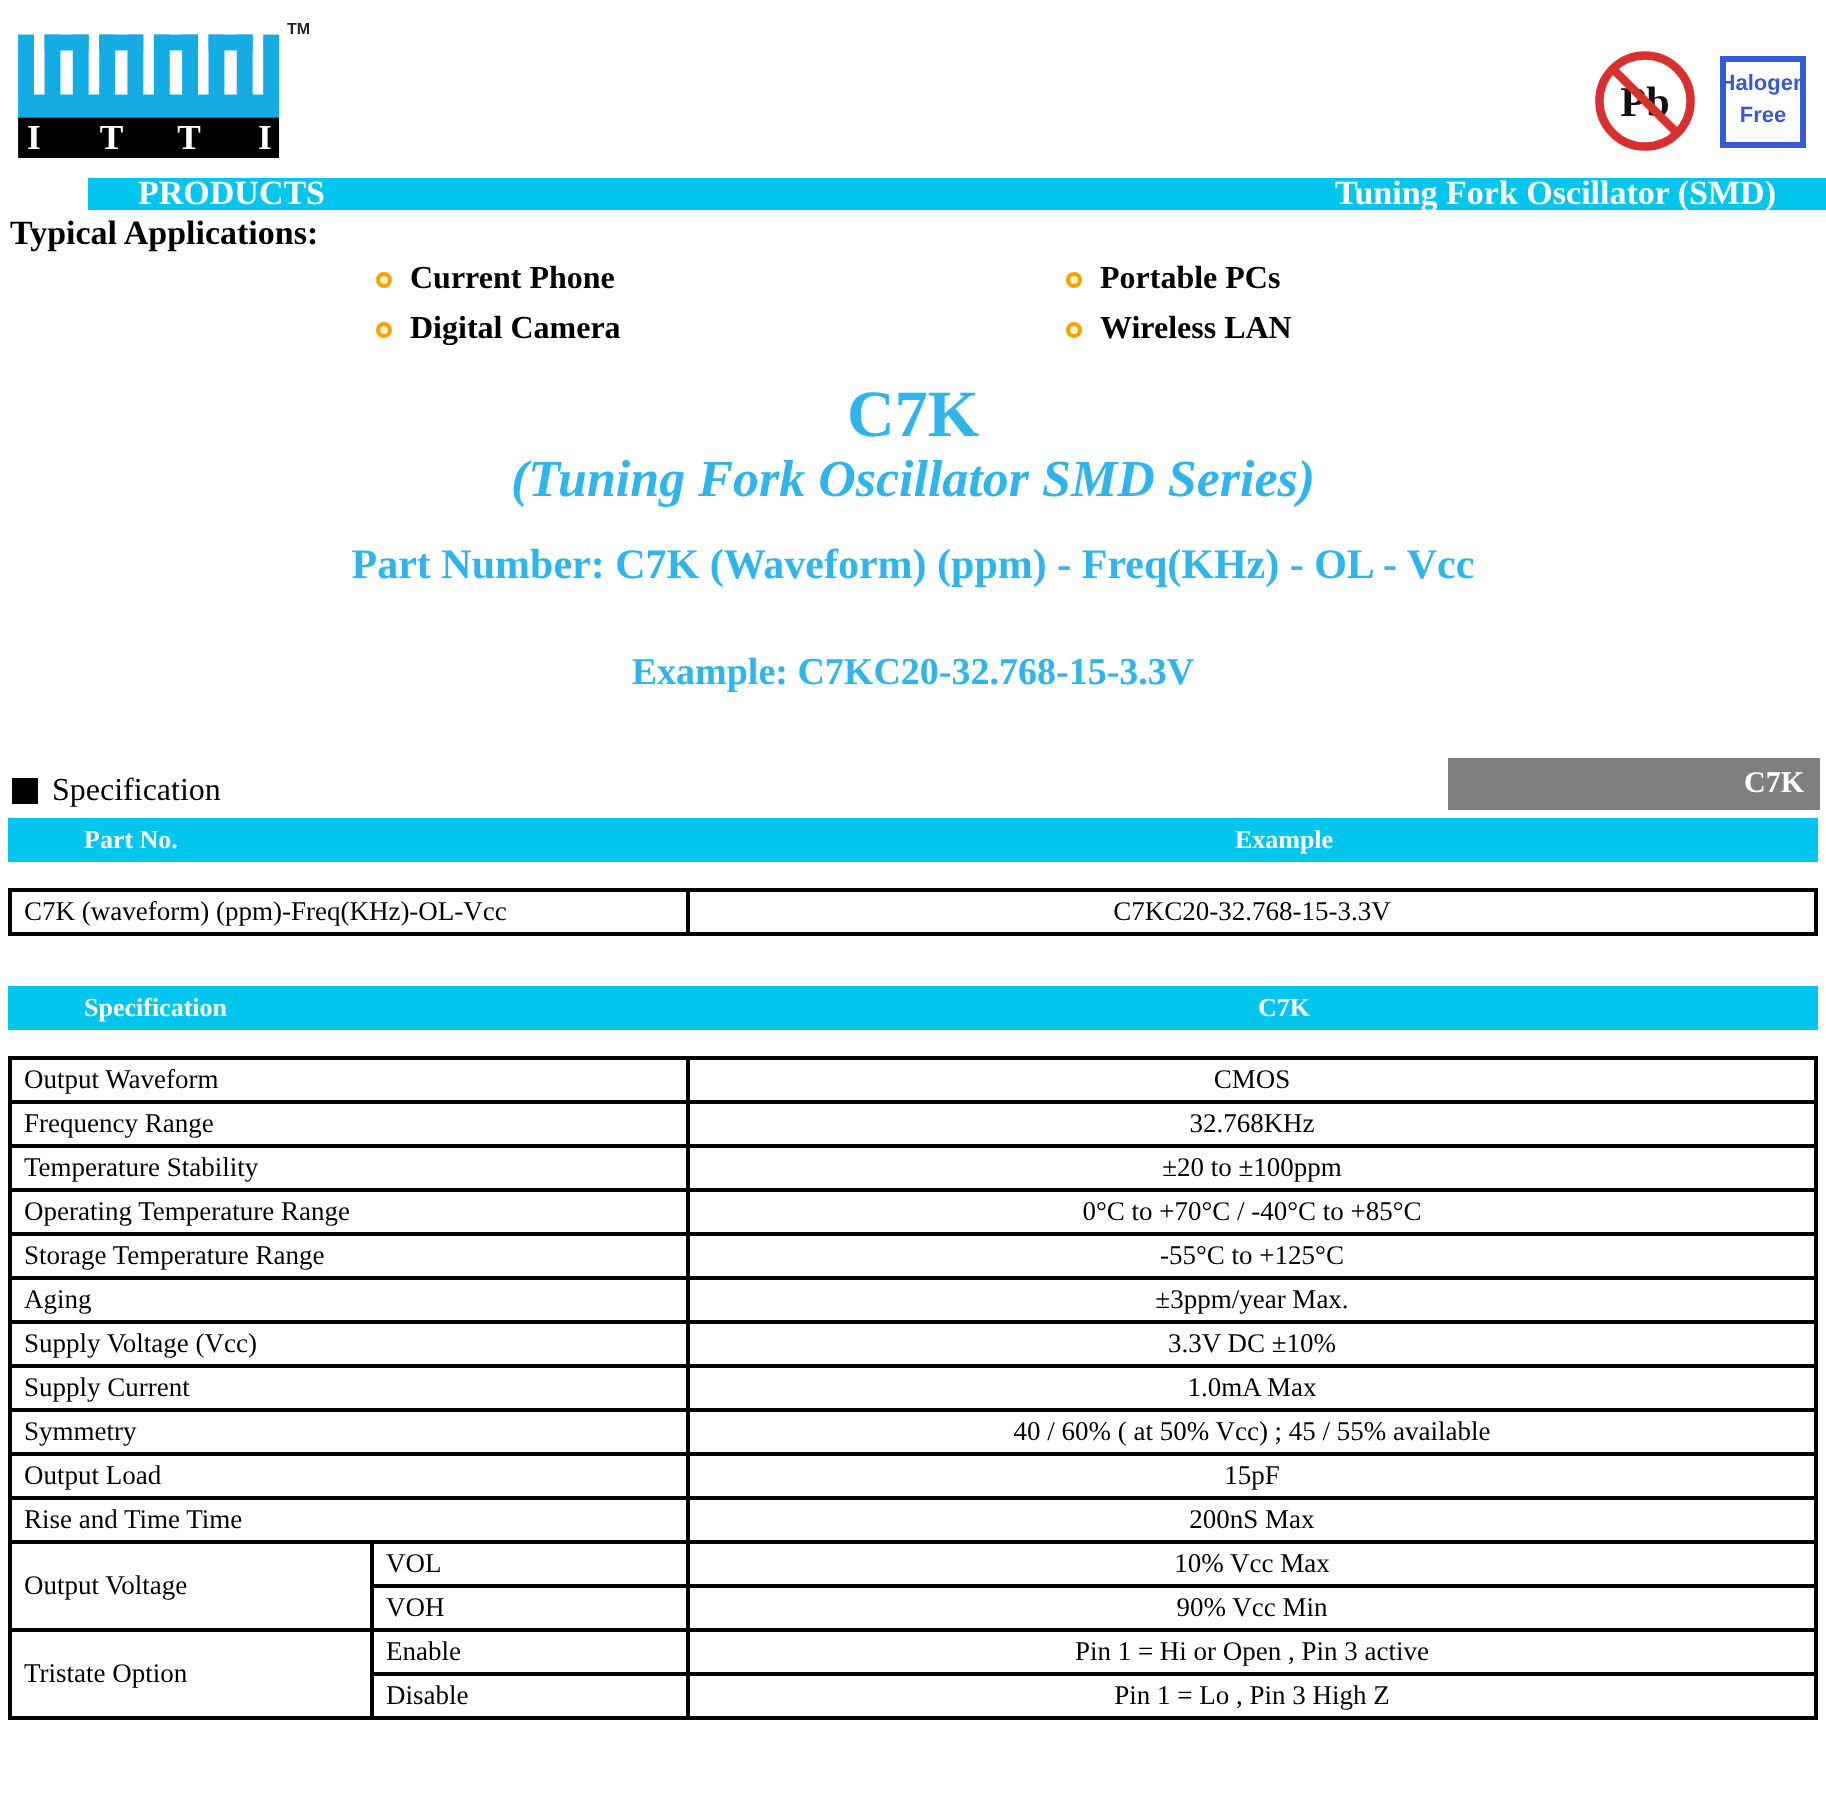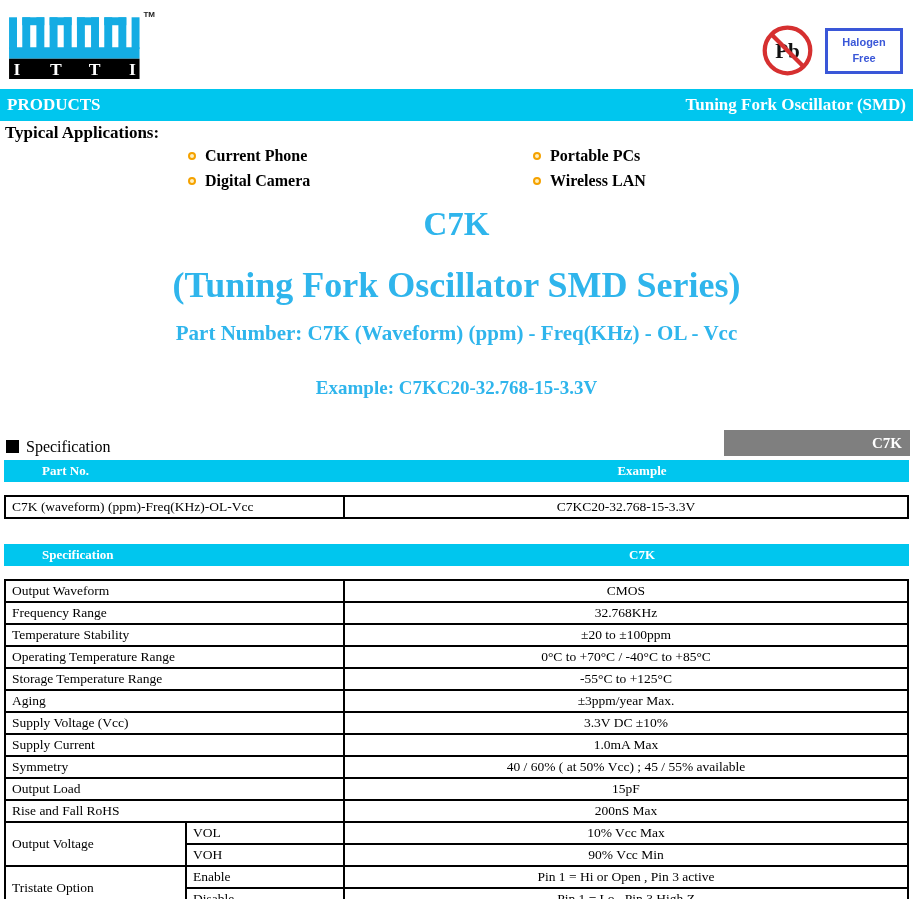--- a/index.html
+++ b/index.html
@@ -13,50 +13,50 @@
   
   .header { position: relative; height: 89px; }
   .logo-wrap { position: absolute; left: 9px; top: 12px; width: 135px; height: 67px; }
   .logo-wrap svg { display: block; width: 135px; height: 67px; }
   .tm { position: absolute; top: -2px; right: -11px; font-size: 8px; font-weight: bold;
         font-family: "Liberation Sans", sans-serif; color: #222; }
   .badges { position: absolute; right: 10px; top: 24px; display: flex; align-items: center; gap: 11px; }
   .badge-pb svg { display: block; width: 53px; height: 53px; }
   .badge-rohs svg { display: block; width: 79px; height: 46px; }
   .badge-halogen {
-    width: 78px; height: 46px; border: 3px solid #3A57D8; background: #fff;
+    width: 43px; height: 46px; border: 3px solid #3A57D8; background: #fff;
     display: flex; flex-direction: column; align-items: center; justify-content: center;
     font-family: "Liberation Sans", sans-serif; font-weight: bold; font-size: 11px;
     color: #3A57D8; line-height: 1.45; text-align: center;
   }
 
   
   .products-bar {
-    height: 32px; background: #00C6EE; color: #fff;
+    height: 16px; background: #00C6EE; color: #fff;
     display: flex; justify-content: space-between; align-items: center;
-    padding: 0 7px; font-size: 17px; font-weight: bold;
+    padding: 0 25px; font-size: 17px; font-weight: bold; margin-left: 44px;
   }
 
   
   .apps-heading { margin: 2px 0 0 5px; font-size: 17px; font-weight: bold; }
   .apps-grid {
     margin: 4px 0 0 188px; display: grid;
     grid-template-columns: 345px auto; row-gap: 7px; width: 600px;
   }
   .app-item { display: flex; align-items: center; font-size: 16px; font-weight: bold; }
   .bullet {
     width: 8px; height: 8px; border-radius: 50%;
     border: 2.5px solid #F5A200; background: #FFF0BF;
     margin-right: 9px; flex: 0 0 auto;
   }
 
   
   .titles { text-align: center; color: #2FB5EC; font-weight: bold; }
   .title-main   { margin-top: 16px; font-size: 33px; line-height: 1.1; }
-  .title-series { margin-top: 24px; font-size: 36px; line-height: 1.1; }
+  .title-series { margin-top: 0; font-size: 26px; line-height: 1.1; font-style: italic; }
   .title-part   { margin-top: 16px; font-size: 21px; line-height: 1.1; }
   .title-ex     { margin-top: 33px; font-size: 19px; line-height: 1.1; }
 
   
   .spec-head { position: relative; margin-top: 31px; height: 26px; }
   .spec-head-label {
     position: absolute; left: 6px; bottom: 0; font-size: 16px;
     display: flex; align-items: center; gap: 7px;
   }
   .spec-square { width: 13px; height: 13px; background: #000; display: inline-block; }
@@ -254,21 +254,21 @@
     </tr>
     <tr>
       <td colspan="2">Symmetry</td>
       <td class="val">40 / 60% ( at 50% Vcc) ; 45 / 55% available</td>
     </tr>
     <tr>
       <td colspan="2">Output Load</td>
       <td class="val">15pF</td>
     </tr>
     <tr>
-      <td colspan="2">Rise and Fall RoHS</td>
+      <td colspan="2">Rise and Time Time</td>
       <td class="val">200nS Max</td>
     </tr>
 
     <tr>
       <td rowspan="2">Output Voltage</td>
       <td>VOL</td>
       <td class="val">10% Vcc Max</td>
     </tr>
     <tr>
       <td>VOH</td>

